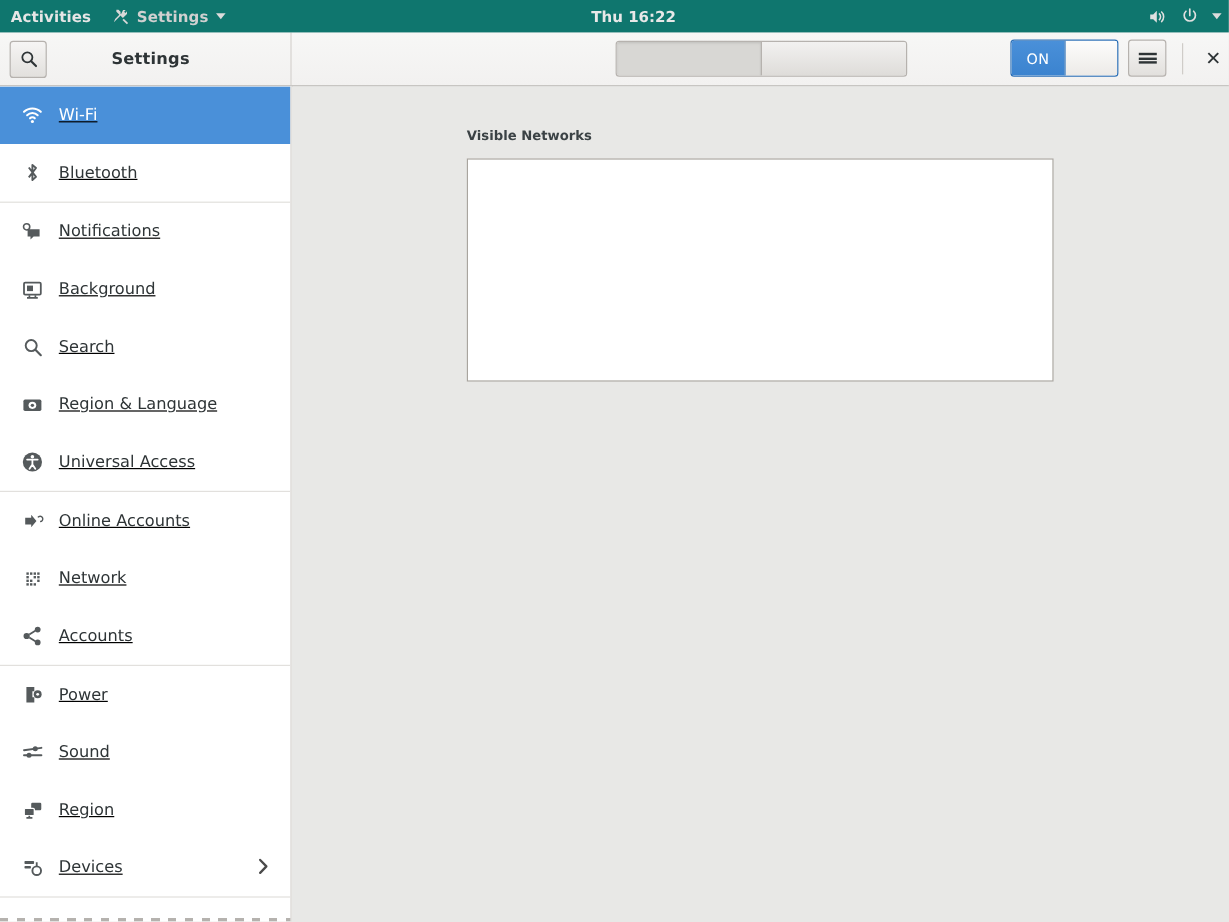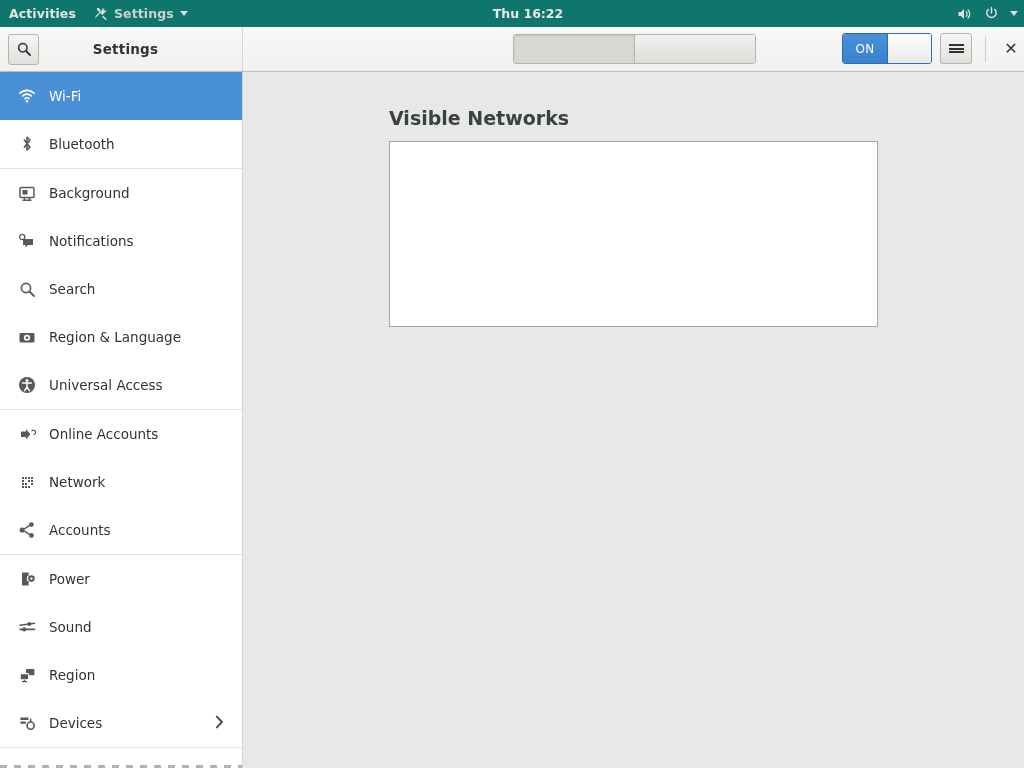--- a/index.html
+++ b/index.html
@@ -202,20 +202,21 @@
 
   
   #sidebar {
     position: absolute;
     top: 45px; left: 0;
     width: 243px;
     height: 696px;
     background: #ffffff;
     border-right: 1px solid #d6d3d0;
     overflow: hidden;
+    text-decoration: underline;
   }
   .nav-row {
     height: 48px;
     display: flex;
     align-items: center;
     padding-left: 14px;
     cursor: pointer;
     position: relative;
   }
   .nav-row.selected {
@@ -261,21 +262,21 @@
     position: absolute;
     top: 45px; left: 244px;
     width: 780px; height: 696px;
     background: #e8e8e6;
     overflow: hidden;
   }
   #content-inner {
     padding: 35px 0 0 145px;
   }
   #networks-title {
-    font-size: 19px;
+    font-size: 11px;
     font-weight: 700;
     color: #3b4245;
     margin-bottom: 12px;
   }
   #networks-list {
     width: 489px;
     height: 186px;
     background: #ffffff;
     border: 1px solid #a9a59f;
   }
@@ -385,36 +386,36 @@
           <path d="M5 4.6 L11 12.4 L8 15 L8 2.4 L11 5 L5 12.8" stroke="currentColor" stroke-width="1.6" fill="none" stroke-linejoin="round"></path>
         </svg>
       </span>
       <span class="nav-label">Bluetooth</span>
     </div>
     <div class="nav-sep"></div>
 
     <div class="nav-row">
       <span class="nav-icon">
         <svg width="18" height="17" viewBox="0 0 18 17">
+          <path d="M5 6 H15 V12 H10 L7.4 14.6 V12 H5 Z" fill="currentColor"></path>
+          <circle cx="4.2" cy="4" r="2.6" stroke="currentColor" stroke-width="1.3" fill="none"></circle>
+        </svg>
+      </span>
+      <span class="nav-label">Notifications</span>
+    </div>
+
+    <div class="nav-row">
+      <span class="nav-icon">
+        <svg width="18" height="17" viewBox="0 0 18 17">
           <rect x="2" y="2.5" width="14" height="10" rx="1" stroke="currentColor" stroke-width="1.5" fill="none"></rect>
           <rect x="4.5" y="5" width="5" height="4.6" fill="currentColor"></rect>
           <path d="M6.5 13 L6.5 15 M11.5 13 L11.5 15 M4.5 15.2 L13.5 15.2" stroke="currentColor" stroke-width="1.4"></path>
         </svg>
       </span>
       <span class="nav-label">Background</span>
-    </div>
-
-    <div class="nav-row">
-      <span class="nav-icon">
-        <svg width="18" height="17" viewBox="0 0 18 17">
-          <path d="M5 6 H15 V12 H10 L7.4 14.6 V12 H5 Z" fill="currentColor"></path>
-          <circle cx="4.2" cy="4" r="2.6" stroke="currentColor" stroke-width="1.3" fill="none"></circle>
-        </svg>
-      </span>
-      <span class="nav-label">Notifications</span>
     </div>
 
     <div class="nav-row">
       <span class="nav-icon">
         <svg width="17" height="17" viewBox="0 0 17 17">
           <circle cx="7" cy="7" r="4.6" stroke="currentColor" stroke-width="1.6" fill="none"></circle>
           <path d="M10.5 10.5 L15 15" stroke="currentColor" stroke-width="1.8" stroke-linecap="round"></path>
         </svg>
       </span>
       <span class="nav-label">Search</span>

